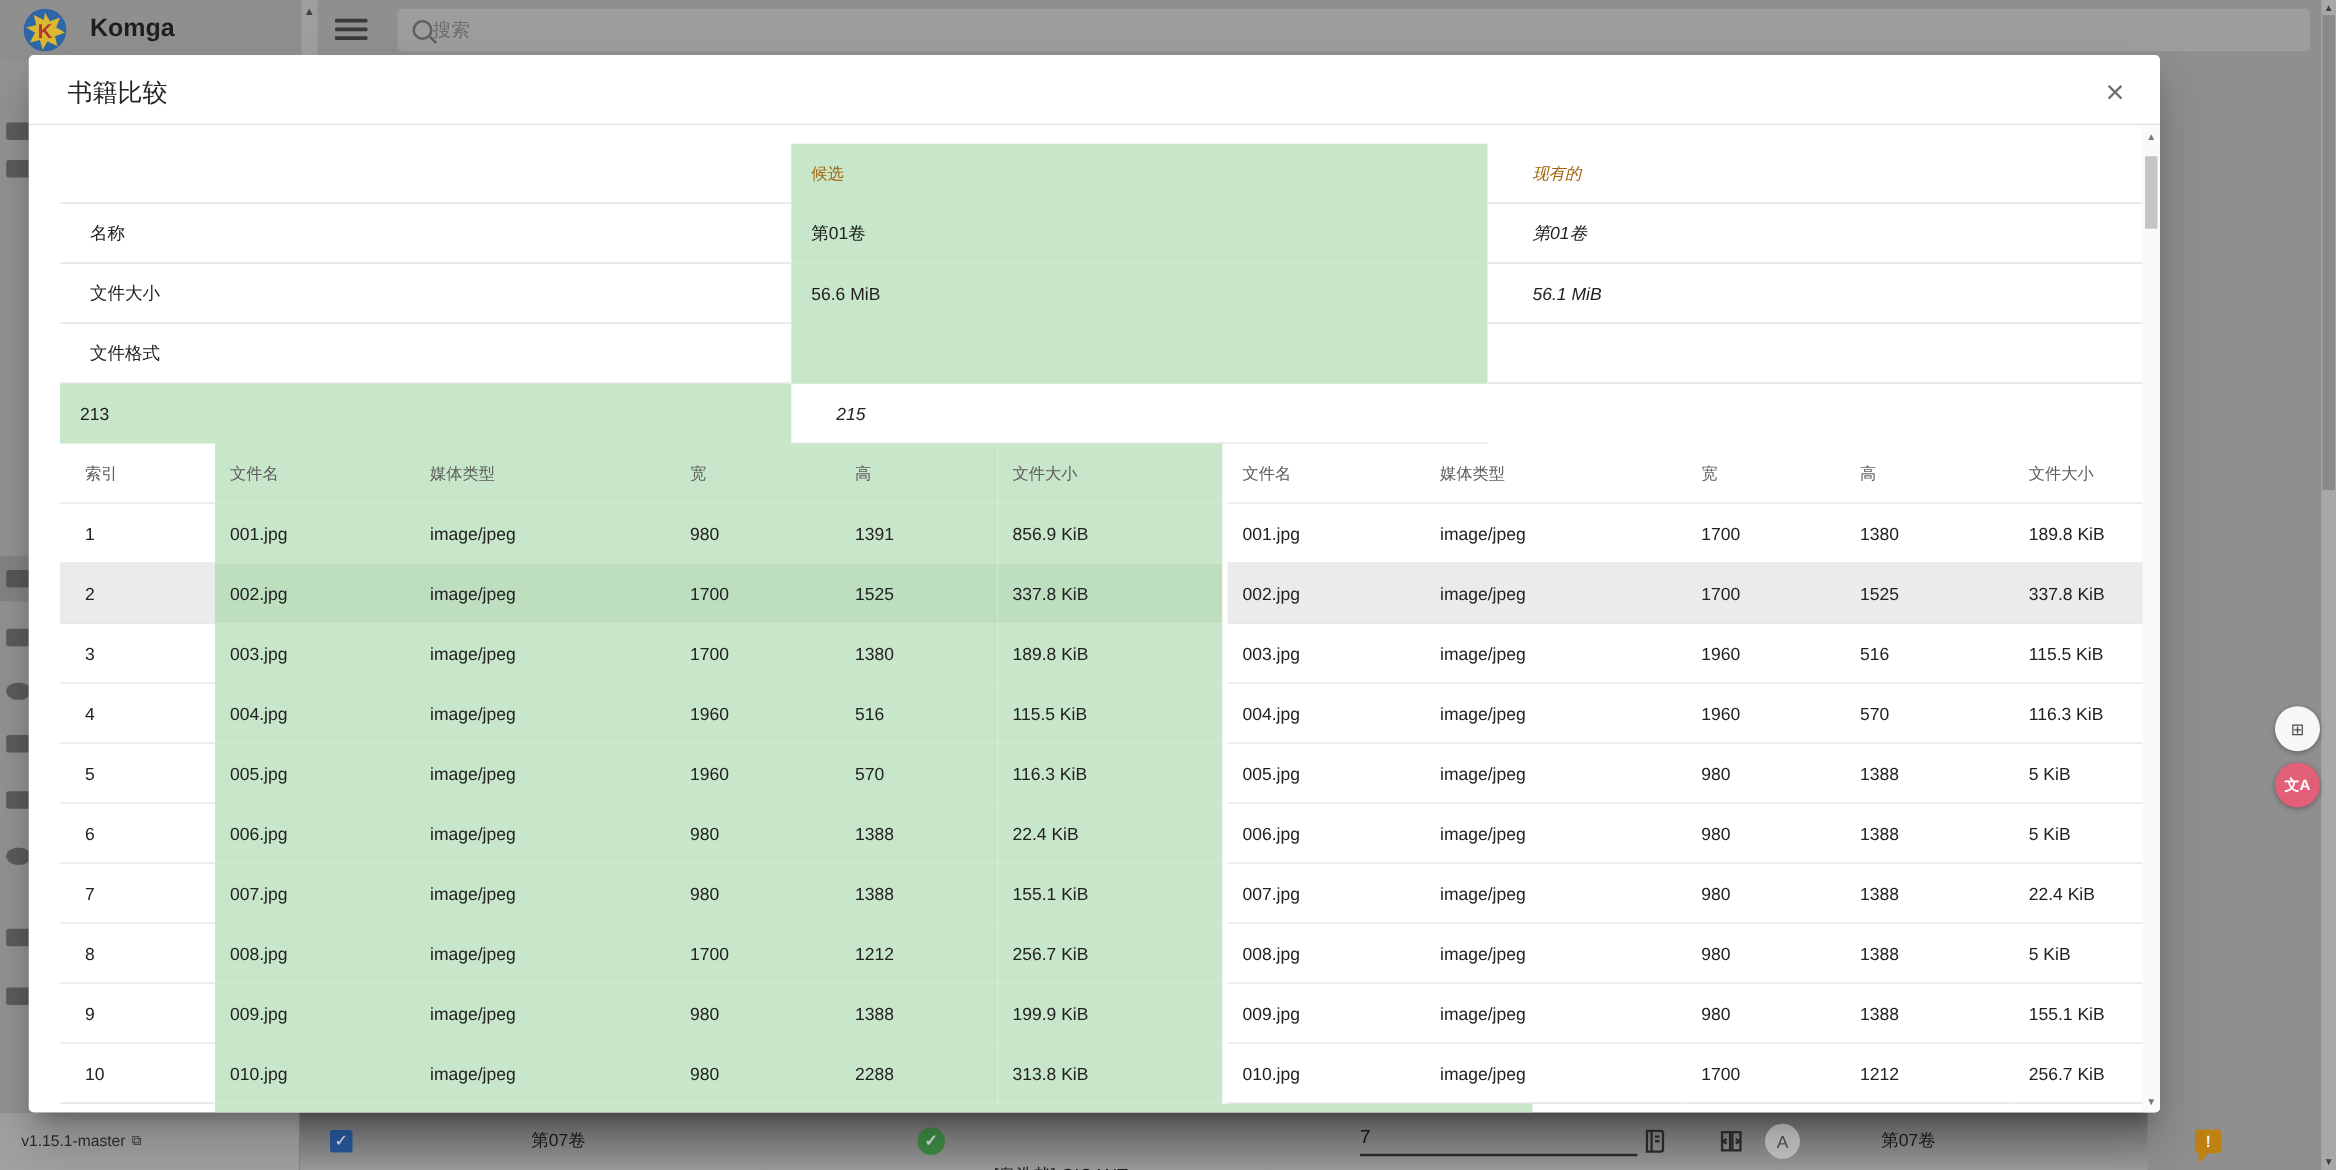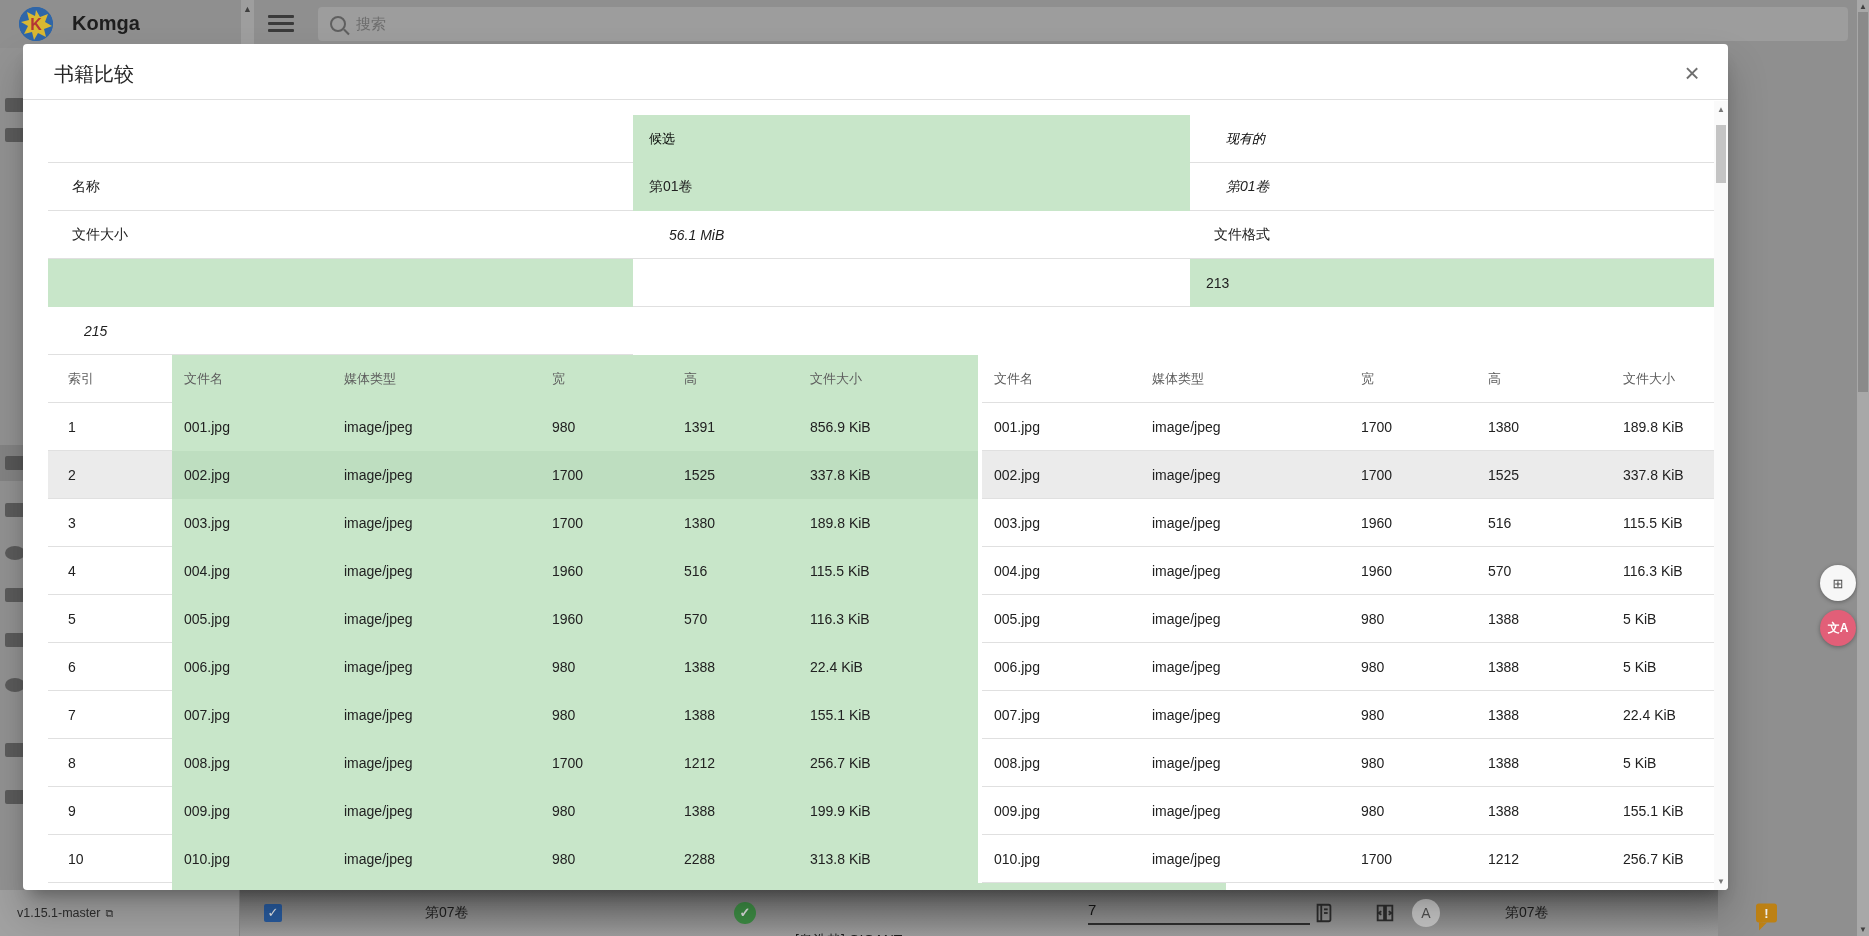--- a/index.html
+++ b/index.html
@@ -13,21 +13,21 @@
   .app-title { position:absolute; left:72px; top:12px; font-size:20px; font-weight:bold; color:#1e1e1e; }
   .side-scroll { position:absolute; left:241px; top:0; width:13px; height:48px; background:#9e9e9e;
                  color:#3f3f3f; font-size:9px; text-align:center; line-height:18px; }
   .hamburger { position:absolute; left:268px; top:15px; width:26px; height:18px; cursor:pointer; }
   .hamburger span { display:block; height:3px; background:#3a3a3a; margin-bottom:4px; border-radius:1px; }
   .searchfield { position:absolute; left:318px; top:7px; width:1530px; height:34px; background:#9d9d9d;
                  border-radius:4px; display:flex; align-items:center; padding-left:12px; }
   .searchfield .mag { width:16px; height:16px; border:2px solid #5f5f5f; border-radius:50%; position:relative; }
   .searchfield .mag::after { content:""; position:absolute; width:7px; height:2px; background:#5f5f5f;
                  transform:rotate(45deg); left:11px; top:13px; }
-  .searchfield .ph { margin-left:10px; color:#6e6e6e; font-size:15px; }
+  .searchfield .ph { color:#6e6e6e; font-size:15px; }
 
   .sliver { position:absolute; left:0; top:48px; width:23px; height:842px; background:#939393; overflow:hidden; }
   .sliver .band { position:absolute; left:0; top:397px; width:23px; height:36px; background:#848484; }
   .sliver i { position:absolute; left:5px; width:20px; height:14px; background:#4a4a4a; opacity:.75; border-radius:2px; }
 
   .bottombar { position:absolute; left:0; top:890px; width:1718px; height:46px;
                background:linear-gradient(#6f6f6f,#9c9c9c); }
   .footer-left { position:absolute; left:0; top:0; width:240px; height:46px; background:#a2a2a2;
                  border-right:1px solid #8a8a8a; display:flex; align-items:center; padding-left:17px;
                  font-size:12.5px; color:#2d2d2d; }
@@ -66,21 +66,21 @@
   .mclose { position:absolute; right:18px; top:12px; width:36px; height:36px; color:#6f6f6f; font-size:26px;
             line-height:34px; text-align:center; cursor:pointer; }
   .mbody { position:absolute; left:0; top:56px; right:0; bottom:0; padding:15px 20px 0 25px; overflow:hidden; }
 
   
   .comp { display:grid; grid-template-columns:585px 557px 620px; width:1762px; font-size:14px; }
   .comp > div { height:48px; display:flex; align-items:center; color:#212121; }
   .comp .lab { padding-left:24px; border-bottom:1px solid #e0e0e0; }
   .comp .cand { padding-left:16px; background:#c8e6c9; }
   .comp .exist { padding-left:36px; border-bottom:1px solid #e0e0e0;font-style:italic; }
-  .comp .hdr { color:#000000; font-size:13px; font-weight:500; }
+  .comp .hdr { color:#a16207; font-size:13px; font-weight:500; }
 
   
   .pages { display:grid; width:1762px;
      grid-template-columns:124px 160px 208px 132px 126px 180px 4px 158px 209px 127px 135px 199px;
      font-size:14px; }
   .pages > div { height:48px; display:flex; align-items:center; padding-left:12px; color:#212121; }
   .pages .idx { padding-left:20px; }
   .pages .w { border-bottom:1px solid #e0e0e0; background:#fff; }
   .pages .g { background:#c8e6c9; }
   .pages .gap { padding:0; background:#fff; border:none; }
@@ -186,20 +186,21 @@
   </div>
   <div class="mbody">
     <div class="comp" id="comp-grid">
       <div class="lab"></div>
       <div class="cand hdr">候选</div>
       <div class="exist hdr">现有的</div>
     <div class="lab">名称</div>
         <div class="cand">第01卷</div>
         <div class="exist">第01卷</div>
         <div class="lab">文件大小</div>
+        <div class="cand">56.6 MiB</div>
         <div class="exist">56.1 MiB</div>
         <div class="lab">文件格式</div>
         <div class="cand"></div>
         <div class="exist"></div>
         <div class="cand">213</div>
         <div class="exist">215</div>
       </div>
     <div class="pages" id="pages-grid">
         <div class="idx w th">索引</div>
         <div class="g th">文件名</div>

